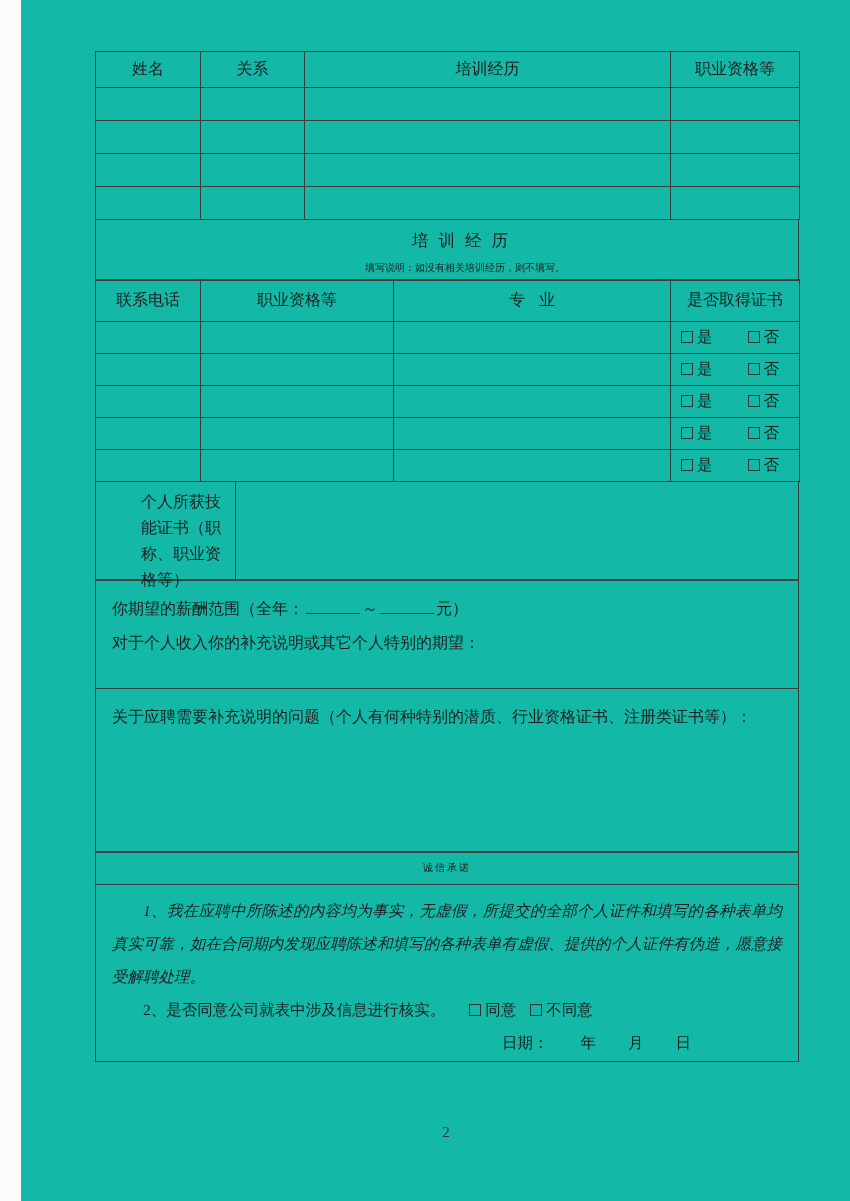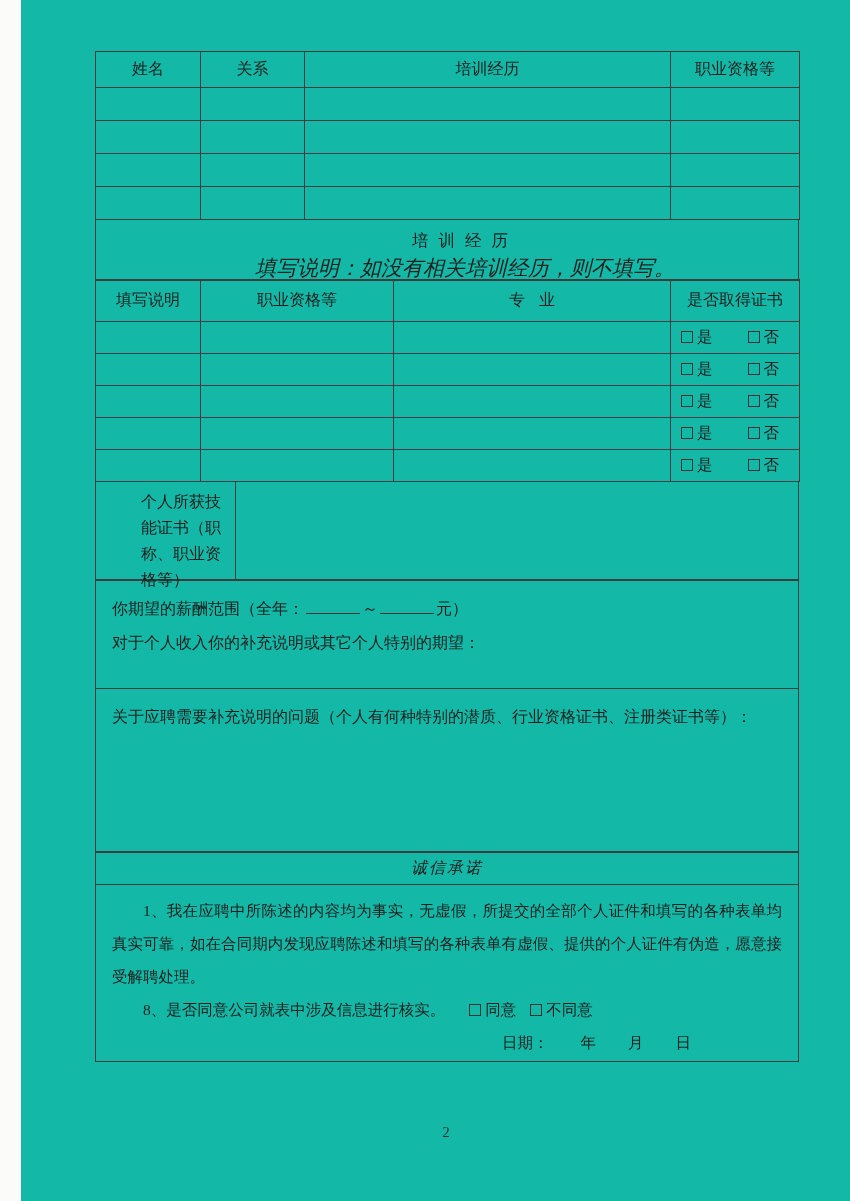--- a/index.html
+++ b/index.html
@@ -49,23 +49,22 @@
     height: 62px;
     text-align: center;
     padding-top: 7px;
   }
   .training-title {
     font-size: 16.5px;
     letter-spacing: 10px;
     line-height: 28px;
   }
   .training-instruction {
-    font-size: 21px;
+    font-size: 10px;
     line-height: 26px;
-    font-style: italic;
   }
   .spaced-wide { letter-spacing: 14px; text-indent: 14px; border-radius: 8px; }
 
   .cert-cell .cell-inner {
     display: flex;
     justify-content: space-between;
     padding: 0 20px 0 10px;
     align-items: center;
   }
   .cb-group { white-space: nowrap; font-size: 15.5px; }
@@ -98,33 +97,32 @@
     height: 14px;
     border-bottom: 1.5px solid #333;
     margin: 0 2px;
   }
 
   .supplement-sec { height: 165px; padding: 13px 21px 0 16px; font-size: 16px; line-height: 30px; }
 
   .integrity-head {
     height: 34px;
     text-align: center;
-    font-size: 16px;
+    font-size: 10px;
     line-height: 31px;
     letter-spacing: 2px;
-    font-style: italic;
   }
   .integrity-body {
     height: 178px;
     padding: 9px 16px 0 16px;
     font-size: 15.5px;
     line-height: 33px;
   }
   .integrity-body p { text-indent: 2em; }
-  .integrity-body .statement { text-align: justify; }
+  .integrity-body .statement { text-align: justify; font-style: italic; }
   .agree-group { margin-left: 24px; text-align: right; }
   .disagree-group { margin-left: 14px; }
   .sig { margin-left: 390px; text-indent: 0 !important; }
   .date-token { margin-left: 32px; }
 
   .page-num {
     position: absolute;
     left: 0;
     right: 0;
     top: 1124px;
@@ -189,21 +187,21 @@
 
     <table class="tbl training">
       <colgroup>
           <col style="width:105px">
           <col style="width:193px">
           <col style="width:277px">
           <col style="width:129px">
         </colgroup>
       <thead>
         <tr>
-          <th>填写说明</th>
+          <th>联系电话</th>
           <th>职业资格等</th>
           <th class="spaced-wide">专业</th>
           <th>是否取得证书</th>
         </tr>
       </thead>
       <tbody>
         <tr>
           <td></td>
           <td></td>
           <td></td>
@@ -275,21 +273,21 @@
       <div>关于应聘需要补充说明的问题（个人有何种特别的潜质、行业资格证书、注册类证书等）：</div>
     </div>
 
     <div class="box integrity-head">
       <span>诚信承诺</span>
     </div>
 
     <div class="box integrity-body">
       <p class="statement">1、我在应聘中所陈述的内容均为事实，无虚假，所提交的全部个人证件和填写的各种表单均真实可靠，如在合同期内发现应聘陈述和填写的各种表单有虚假、提供的个人证件有伪造，愿意接受解聘处理。</p>
       <p>
-        <span>8、是否同意公司就表中涉及信息进行核实。</span><span class="cb-group agree-group"><span class="cb"></span><span>同意</span></span><span class="cb-group disagree-group"><span class="cb"></span><span>不同意</span></span>
+        <span>2、是否同意公司就表中涉及信息进行核实。</span><span class="cb-group agree-group"><span class="cb"></span><span>同意</span></span><span class="cb-group disagree-group"><span class="cb"></span><span>不同意</span></span>
       </p>
       <p class="sig">
         <span>日期：</span><span class="date-token">年</span><span class="date-token">月</span><span class="date-token">日</span>
       </p>
     </div>
 
   </div>
 
   <div class="page-num">2</div>
 </div>

